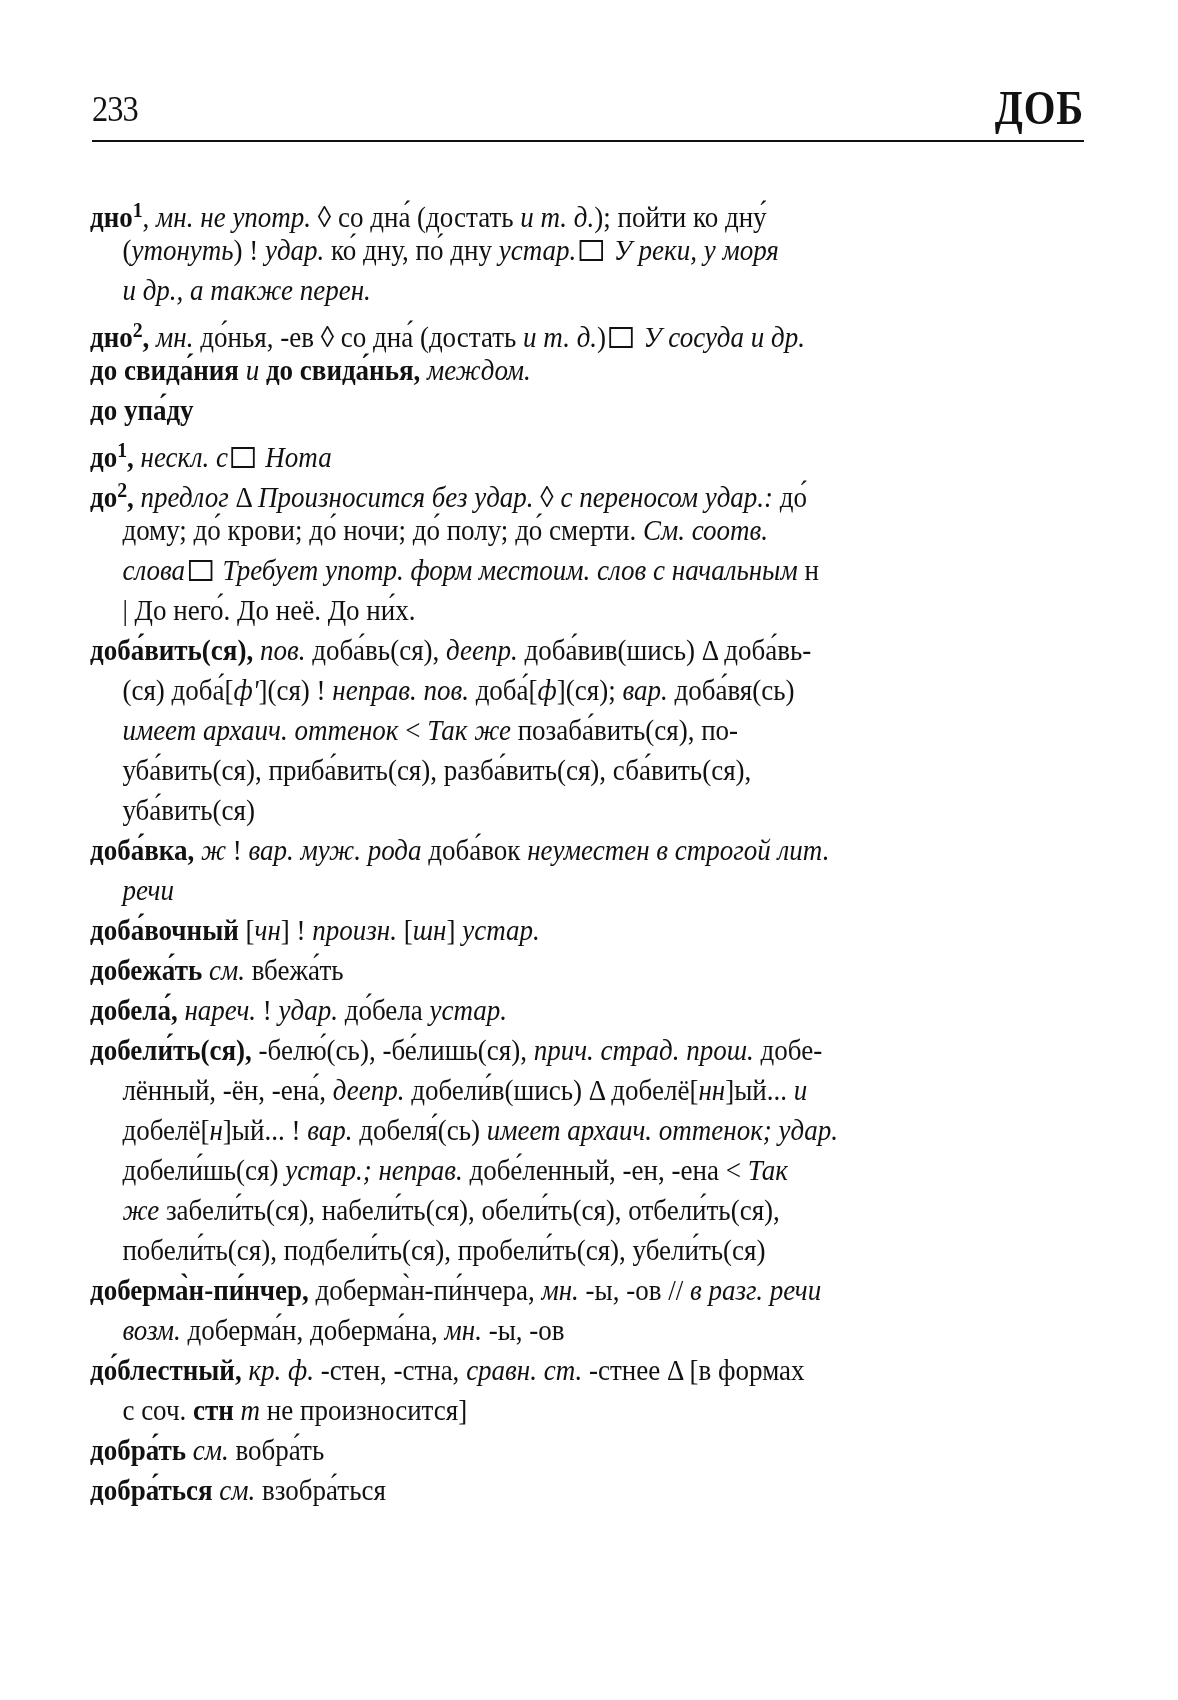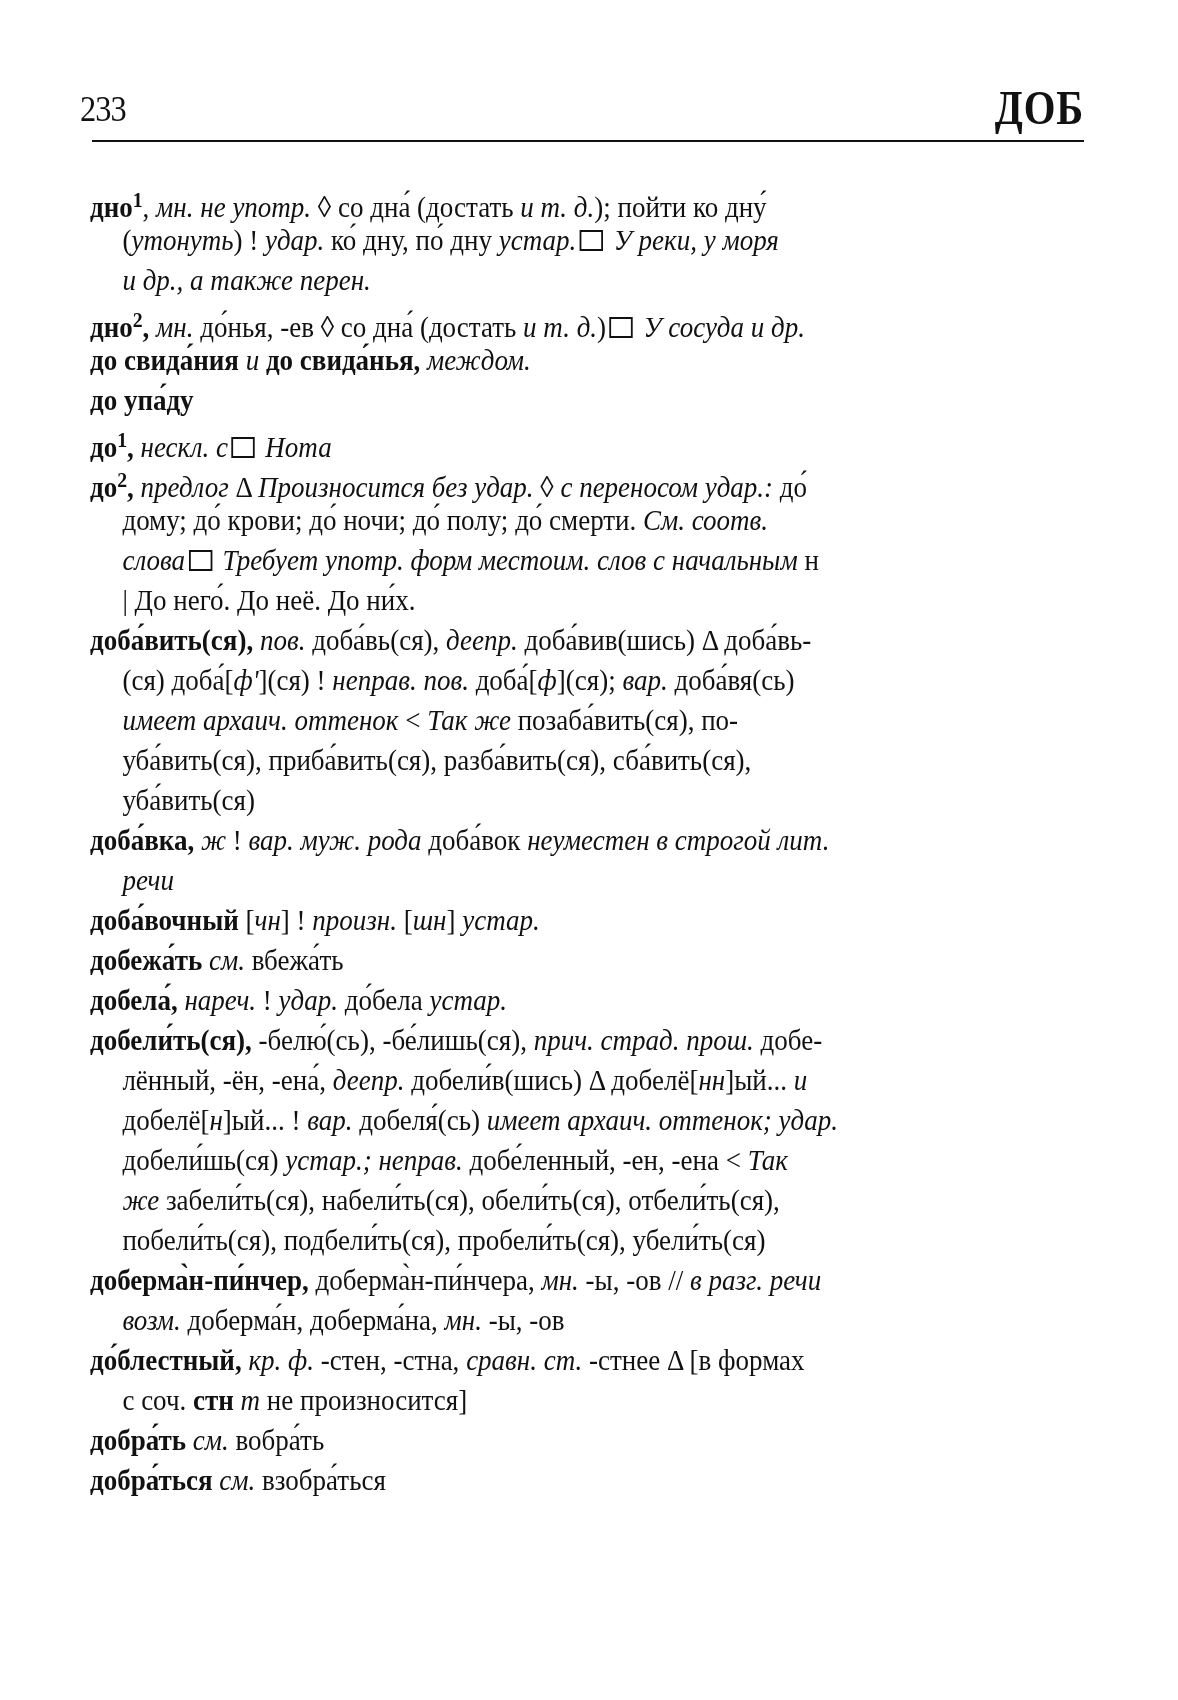--- a/index.html
+++ b/index.html
@@ -1,21 +1,21 @@
 <!DOCTYPE html>
 <html><head>
 <meta charset="utf-8">
 <style>
   html, body { margin: 0; padding: 0; background: #ffffff; }
   body { width: 1178px; height: 1700px; position: relative; overflow: hidden; color: #111; font-family: "Liberation Serif", "DejaVu Serif", serif; }
-  .page-header { position: absolute; left: 80px; right: 94px; top: 80px; height: 60px; }
+  .page-header { position: absolute; left: 92px; right: 94px; top: 80px; height: 60px; }
   .page-number { position: absolute; left: 0; top: 8px; font-size: 36px; letter-spacing: -1px; transform: scaleX(0.9); transform-origin: left; }
   .running-head { position: absolute; right: 0; top: 0; font-size: 48px; font-weight: bold; transform: scaleX(0.85); transform-origin: right; letter-spacing: 1px; }
   .header-rule { position: absolute; left: 92px; right: 94px; top: 140px; height: 2px; background: #111; }
-  .entries { position: absolute; left: 90px; right: 94px; top: 180px; }
+  .entries { position: absolute; left: 90px; right: 94px; top: 190px; }
   .line { font-size: 30px; line-height: 40px; white-space: nowrap; transform: scaleX(0.9); transform-origin: left; height: 40px; }
   .line.indent { padding-left: 36px; }
   .b { font-weight: bold; }
   .i { font-style: italic; }
   .sup { font-weight: bold; font-size: 22px; vertical-align: 10px; }
   .box { display: inline-block; width: 22px; height: 17px; border: 2px solid #111; vertical-align: -1px; margin: 0 4px; }
 </style>
 </head>
 <body>
 

